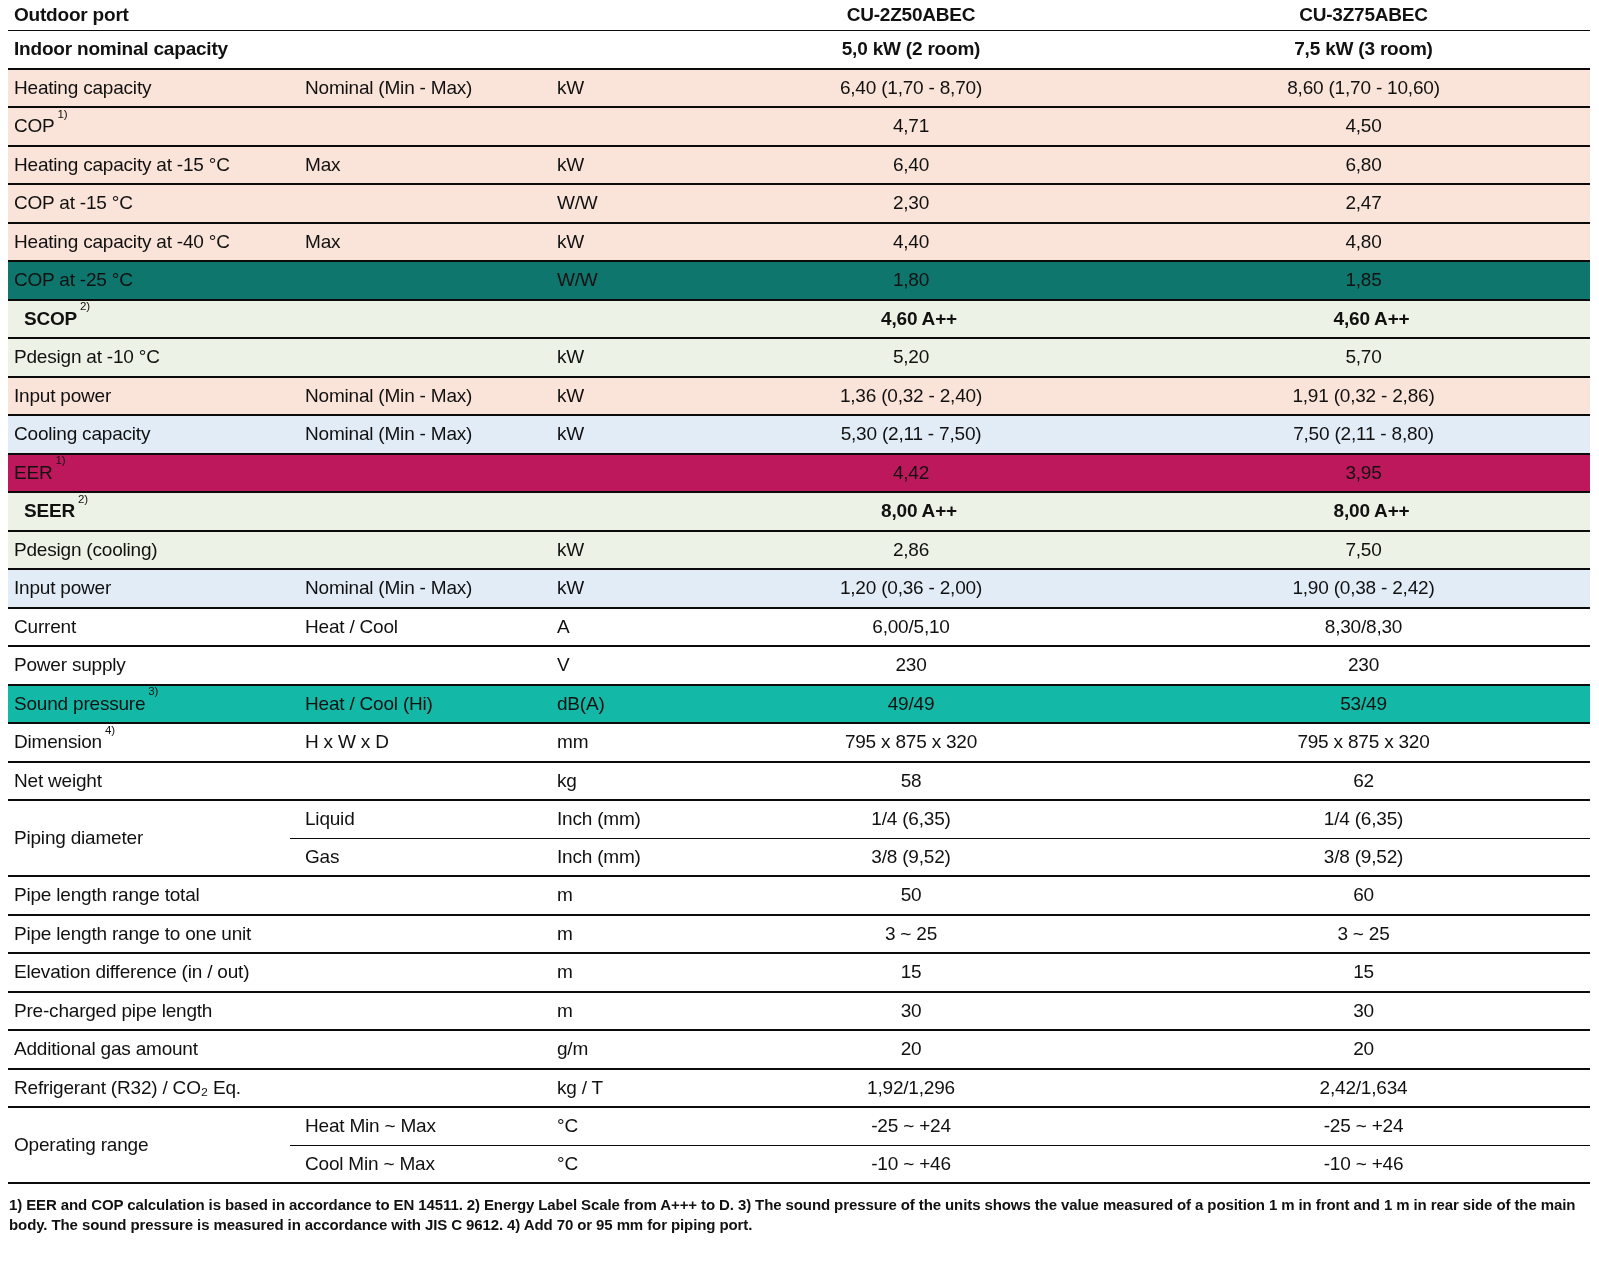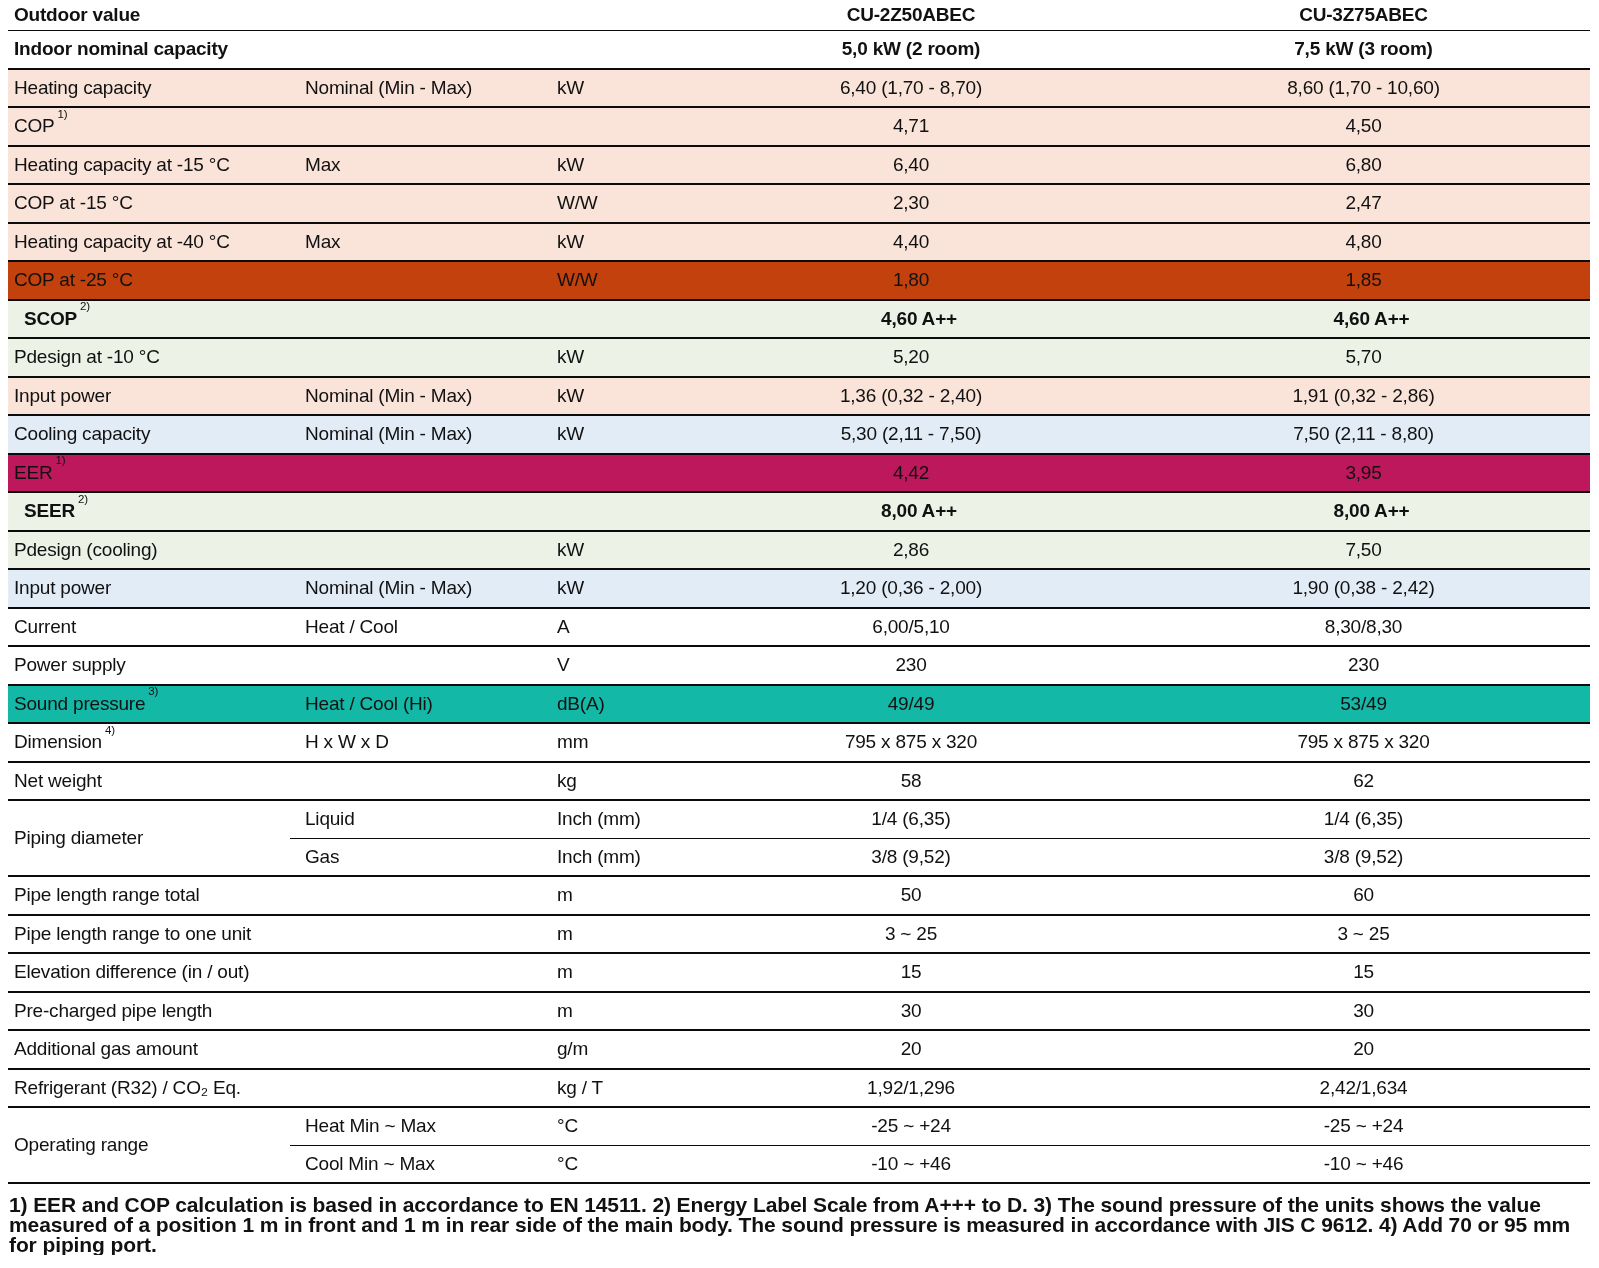--- a/index.html
+++ b/index.html
@@ -57,42 +57,42 @@
     font-size: 11.5px;
     line-height: 0;
     position: relative;
     top: -7px;
     margin-left: 3px;
     font-weight: 400;
   }
   .footnote {
     width: 1582px;
     margin: 11px 0 0 1px;
-    font-size: 21px;
+    font-size: 15px;
     font-weight: 700;
     line-height: 20px;
     letter-spacing: -0.1px;
     color: #111111;
   }
 </style>
 </head>
 <body>
 
 <div class="sheet">
   <table class="spec">
     <colgroup>
       <col class="c1">
         <col class="c2">
         <col class="c3">
         <col class="c4">
         <col class="c5">
     </colgroup>
     <thead>
       <tr class="r-outdoor">
-        <th class="c-label">Outdoor value</th>
+        <th class="c-label">Outdoor port</th>
         <th class="c-sub"></th>
         <th class="c-unit"></th>
         <th class="c-val">CU-2Z50ABEC</th>
         <th class="c-val">CU-3Z75ABEC</th>
       </tr>
       <tr class="r-indoor">
         <th class="c-label">Indoor nominal capacity</th>
         <th class="c-sub"></th>
         <th class="c-unit"></th>
         <th class="c-val">5,0 kW (2 room)</th>
@@ -128,21 +128,21 @@
           <td class="c-val">2,30</td>
           <td class="c-val">2,47</td>
         </tr>
         <tr style="background: rgb(250, 228, 217);">
           <td class="c-label"><span>Heating capacity at -40 °C</span></td>
           <td class="c-sub">Max</td>
           <td class="c-unit">kW</td>
           <td class="c-val">4,40</td>
           <td class="c-val">4,80</td>
         </tr>
-        <tr style="background: #c2410c;">
+        <tr style="background: #0f766e;">
           <td class="c-label"><span>COP at -25 °C</span></td>
           <td class="c-sub"></td>
           <td class="c-unit">W/W</td>
           <td class="c-val">1,80</td>
           <td class="c-val">1,85</td>
         </tr>
         <tr class="bold-row" style="background: rgb(236, 242, 230);">
           <td class="c-label"><span>SCOP</span><sup class="fn">2)</sup></td>
           <td class="c-sub"></td>
           <td class="c-unit"></td>

